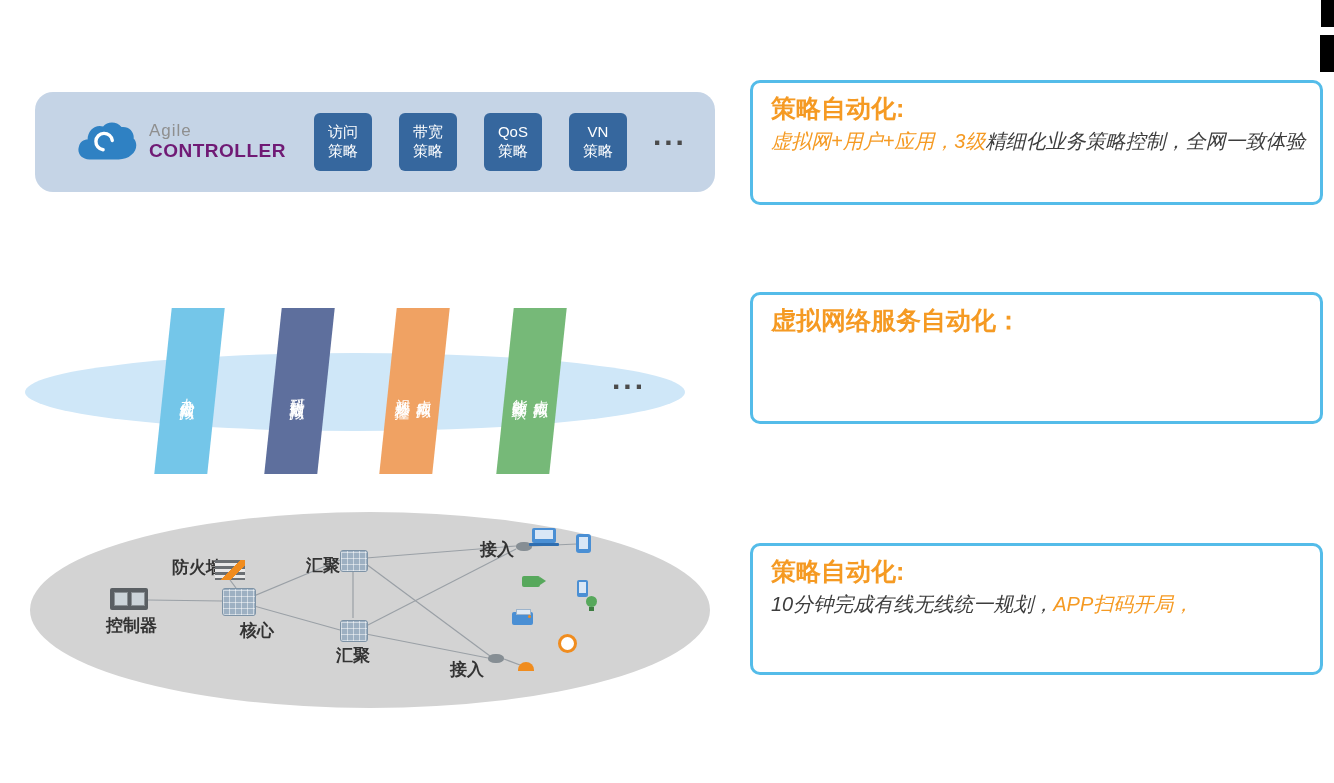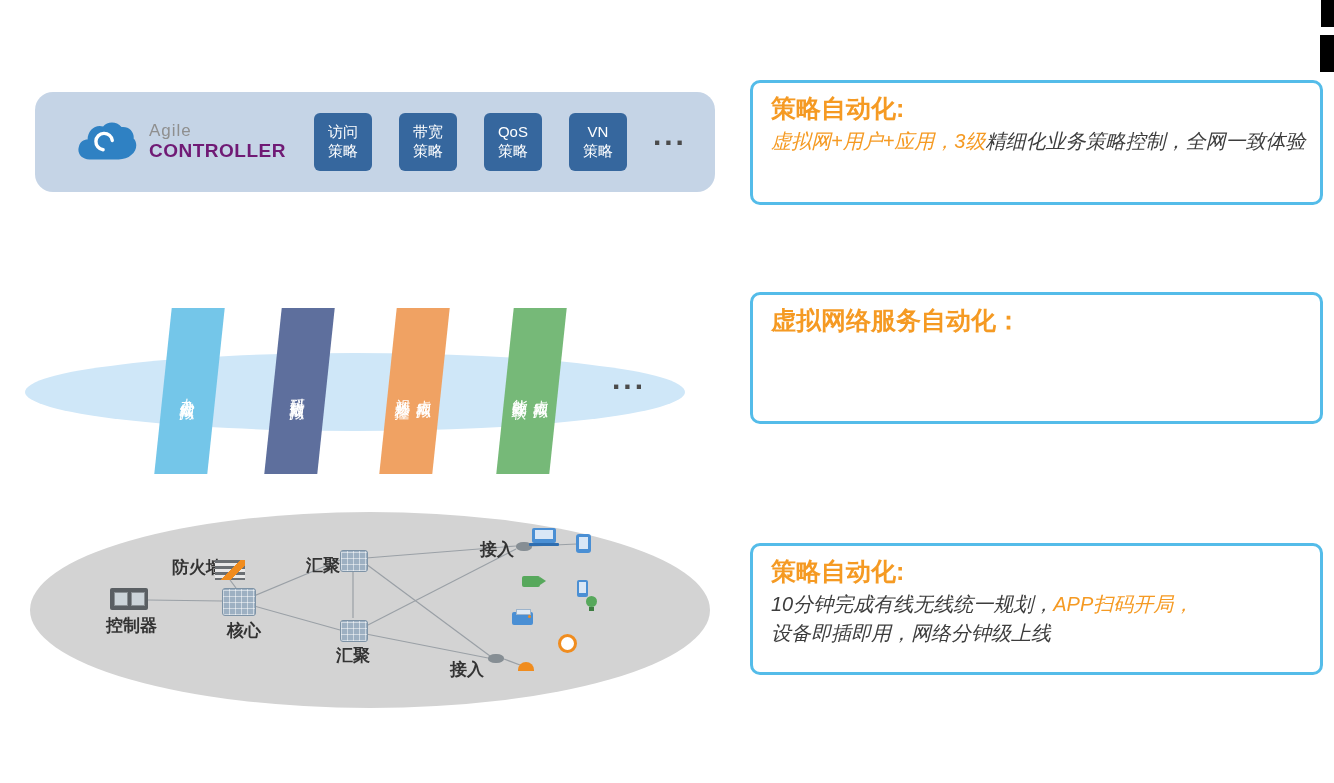--- a/index.html
+++ b/index.html
@@ -171,21 +171,21 @@
   <div class="node-label" style="left:142px;top:44px">防火墙</div>
   <div class="icon-firewall" style="left:185px;top:48px"></div>
 
   <div class="icon-controller" style="left:80px;top:76px">
       <i></i>
       <i></i>
     </div>
   <div class="node-label" style="left:76px;top:102px">控制器</div>
 
   <div class="icon-switch" style="left:192px;top:76px;width:32px;height:26px"></div>
-  <div class="node-label" style="left:197px;top:107px">核心</div>
+  <div class="node-label" style="left:210px;top:107px">核心</div>
 
   <div class="node-label" style="left:276px;top:42px">汇聚</div>
   <div class="icon-switch" style="left:310px;top:38px;width:26px;height:20px"></div>
 
   <div class="icon-switch" style="left:310px;top:108px;width:26px;height:20px"></div>
   <div class="node-label" style="left:306px;top:132px">汇聚</div>
 
   <div class="node-label" style="left:450px;top:26px">接入</div>
   <div class="icon-ap" style="left:486px;top:30px"></div>
 
@@ -204,17 +204,17 @@
 
 <div class="callout" style="top:80px;min-height:125px">
   <div class="callout-title">策略自动化:</div>
   <div class="callout-body"><span class="seg-accent">虚拟网+用户+应用，3级</span><span class="seg-normal">精细化业务策略控制，全网一致体验</span></div>
 </div>
 <div class="callout" style="top:292px;min-height:132px">
   <div class="callout-title">虚拟网络服务自动化：</div>
 </div>
 <div class="callout" style="top:543px;min-height:132px">
   <div class="callout-title">策略自动化:</div>
-  <div class="callout-body"><span class="seg-normal">10分钟完成有线无线统一规划，</span><span class="seg-accent">APP扫码开局，</span><br><span class="seg-normal">设备即插即用，网络分钟级上线</span></div>
+  <div class="callout-body"><span class="seg-normal">10分钟完成有线无线统一规划，</span><span class="seg-accent">APP扫码开局，</span><br></div>
 </div>
 
 <div class="edge-a1"></div>
 <div class="edge-a2"></div>
 
 </body></html>

